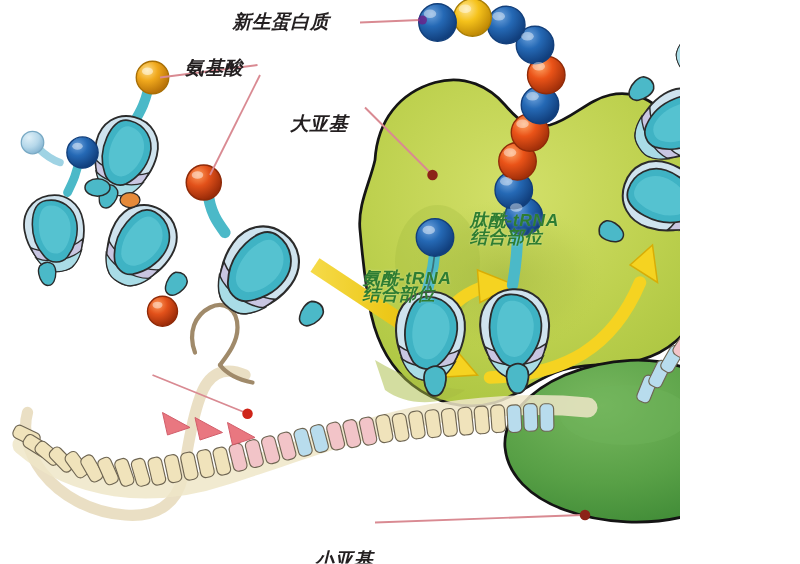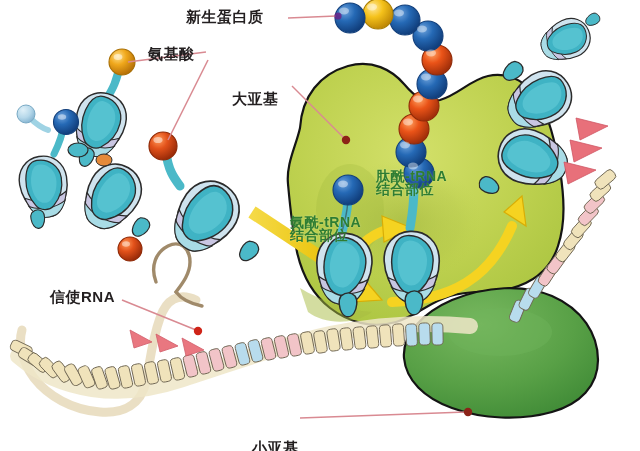--- a/index.html
+++ b/index.html
@@ -2,25 +2,26 @@
 <html><head>
 <meta charset="utf-8">
 <style>
   html, body {
     margin: 0;
     padding: 0;
     background: #ffffff;
   }
   #stage {
     position: relative;
-    width: 640px;
+    width: 544px;
     height: 451px;
     background: #ffffff;
     overflow: hidden;
     font-family: "Liberation Sans", "DejaVu Sans", sans-serif;
+    font-style: italic;
   }
   #stage svg.layer {
     position: absolute;
     left: 0;
     top: 0;
     width: 640px;
     height: 451px;
   }
   .lbl {
     position: absolute;
@@ -408,21 +409,20 @@
     </g>
   </svg>
 
   <div class="lbl lbl-dark" style="left:186px; top:8px;">新生蛋白质</div>
 
   <div class="lbl lbl-dark" style="left:148px; top:45px;">氨基酸</div>
 
 
   <div class="lbl lbl-dark" style="left:232px; top:90px;">大亚基</div>
 
-  <div class="lbl lbl-dark" style="left:50px; top:288px;">信使RNA</div>
 
   <div class="lbl lbl-dark" style="left:252px; top:408px;margin-top:31px;">小亚基</div>
 
   <div class="lbl lbl-site" style="left:376px; top:170px;">
     <div>肽酰-tRNA</div>
     <div>结合部位</div>
   </div>
 
   <div class="lbl lbl-site" style="left:290px; top:216px;">
     <div>氨酰-tRNA</div>

